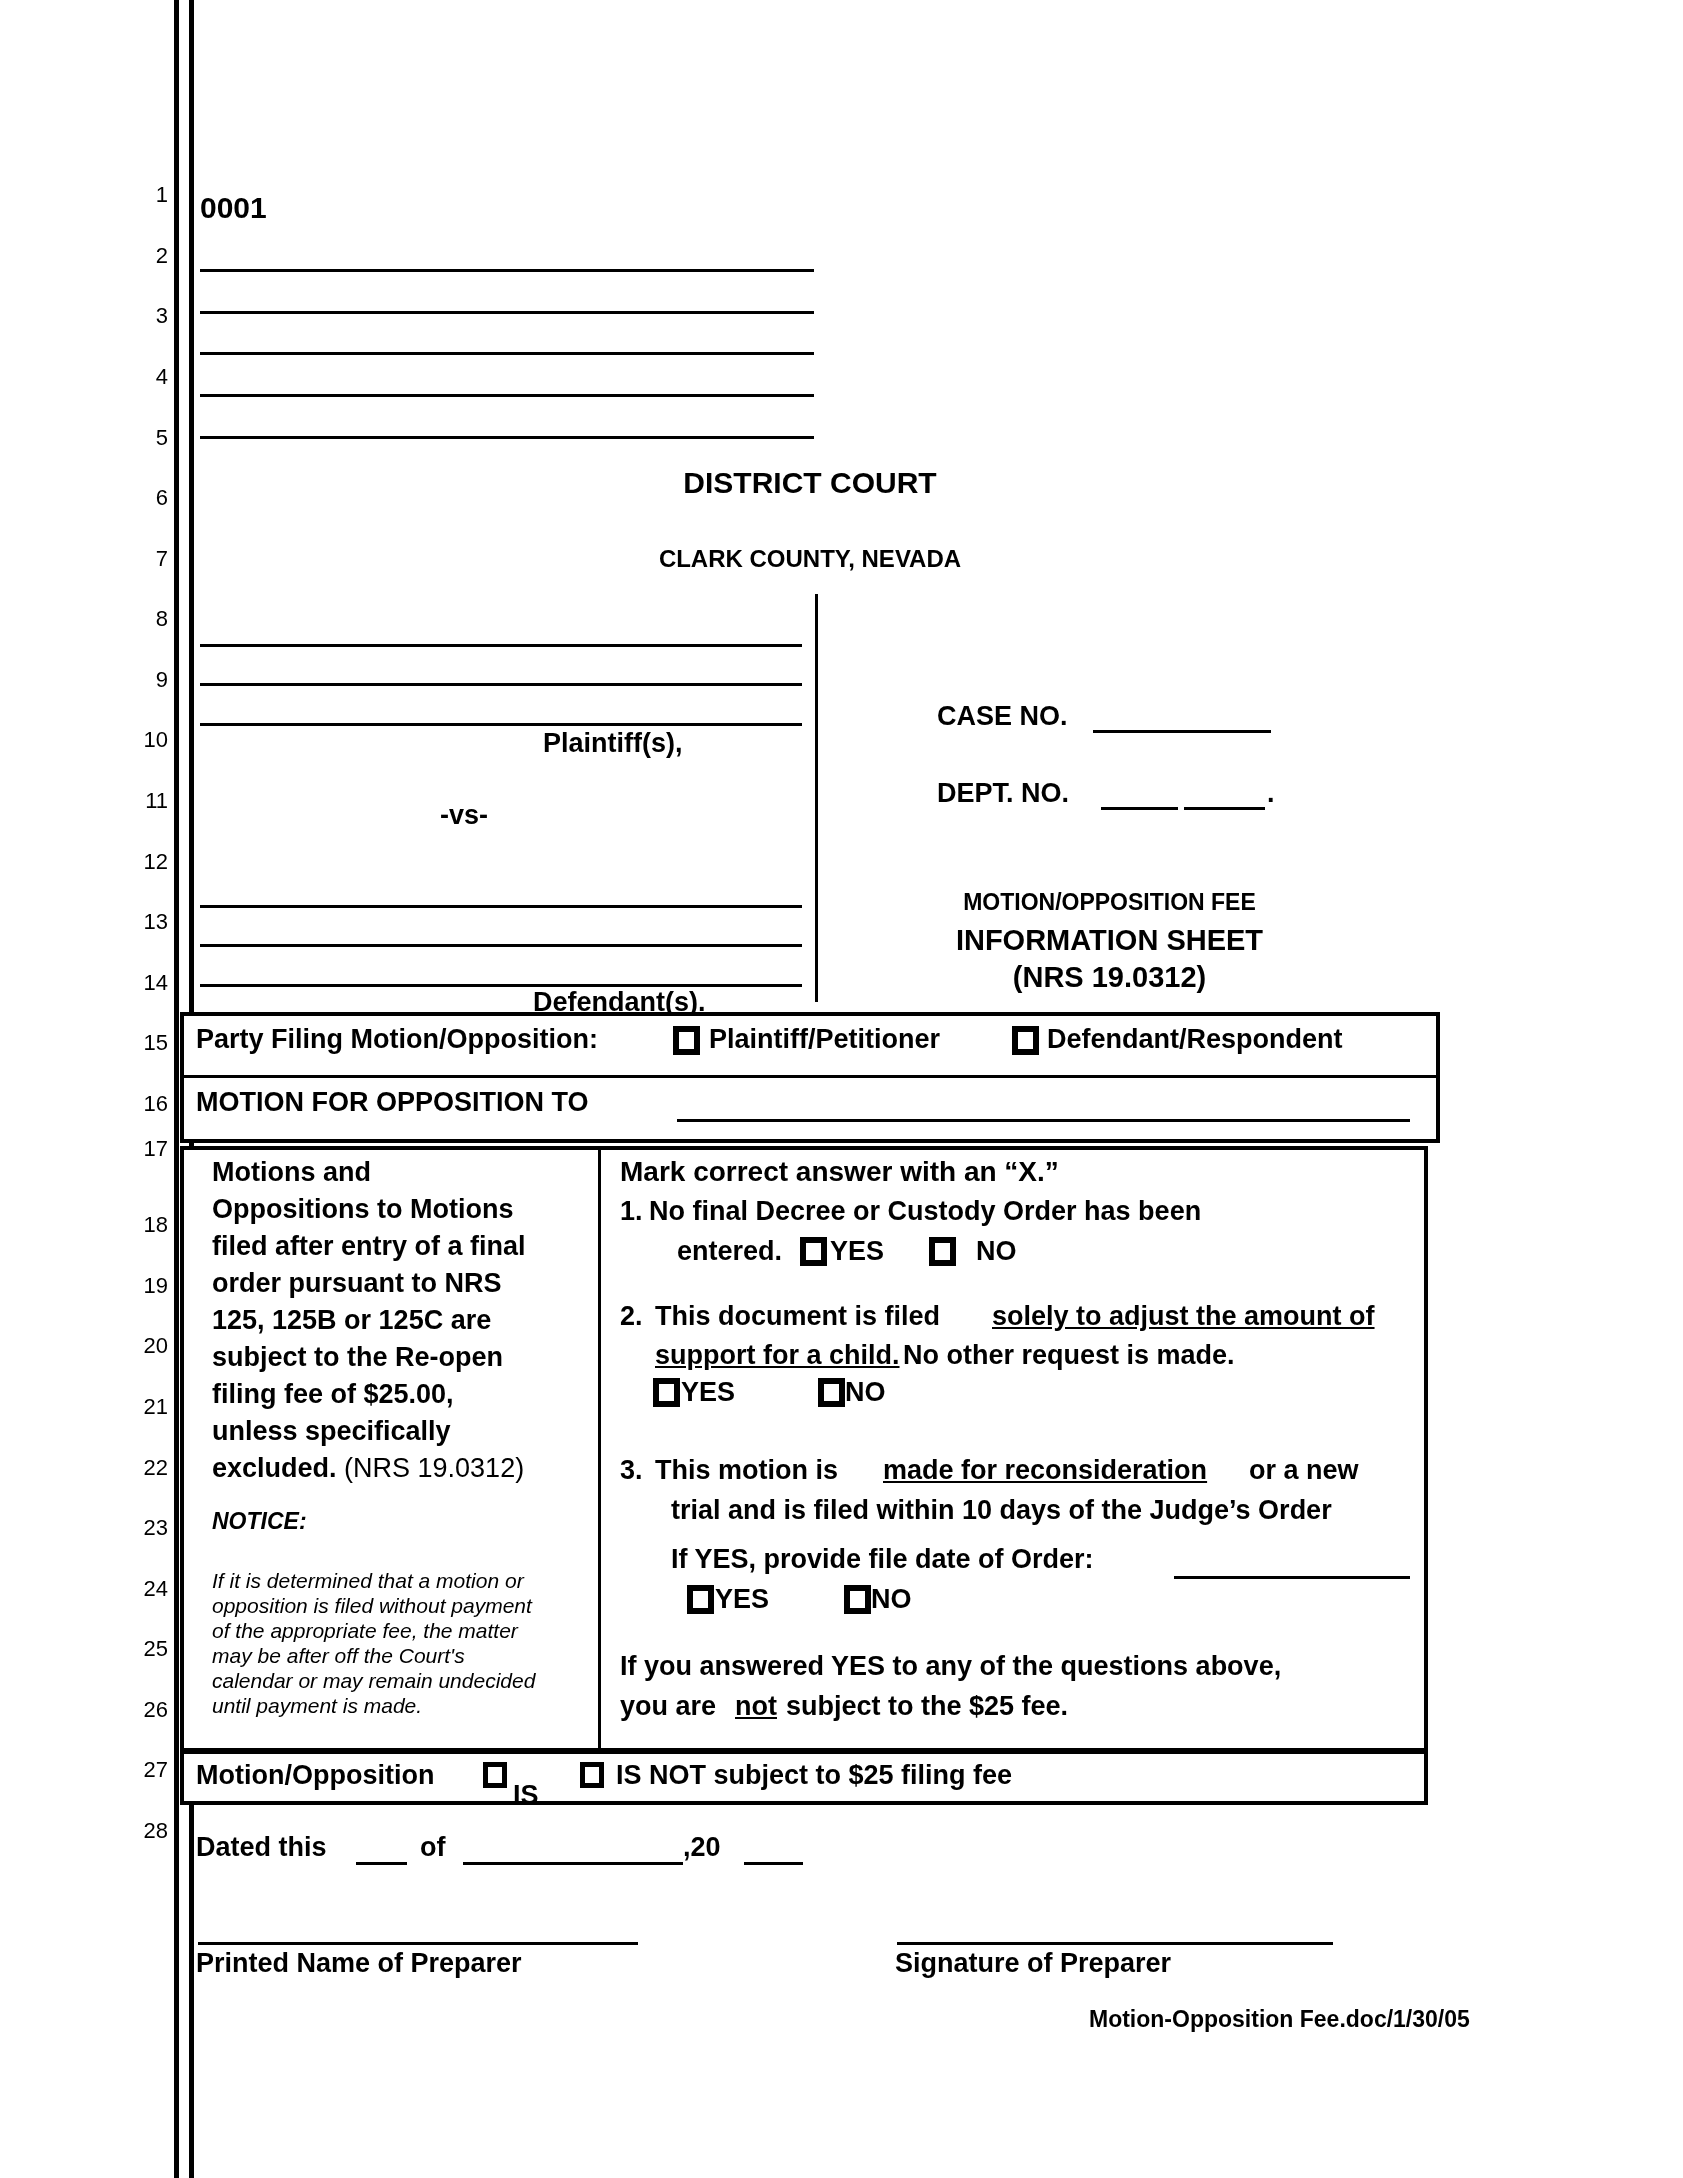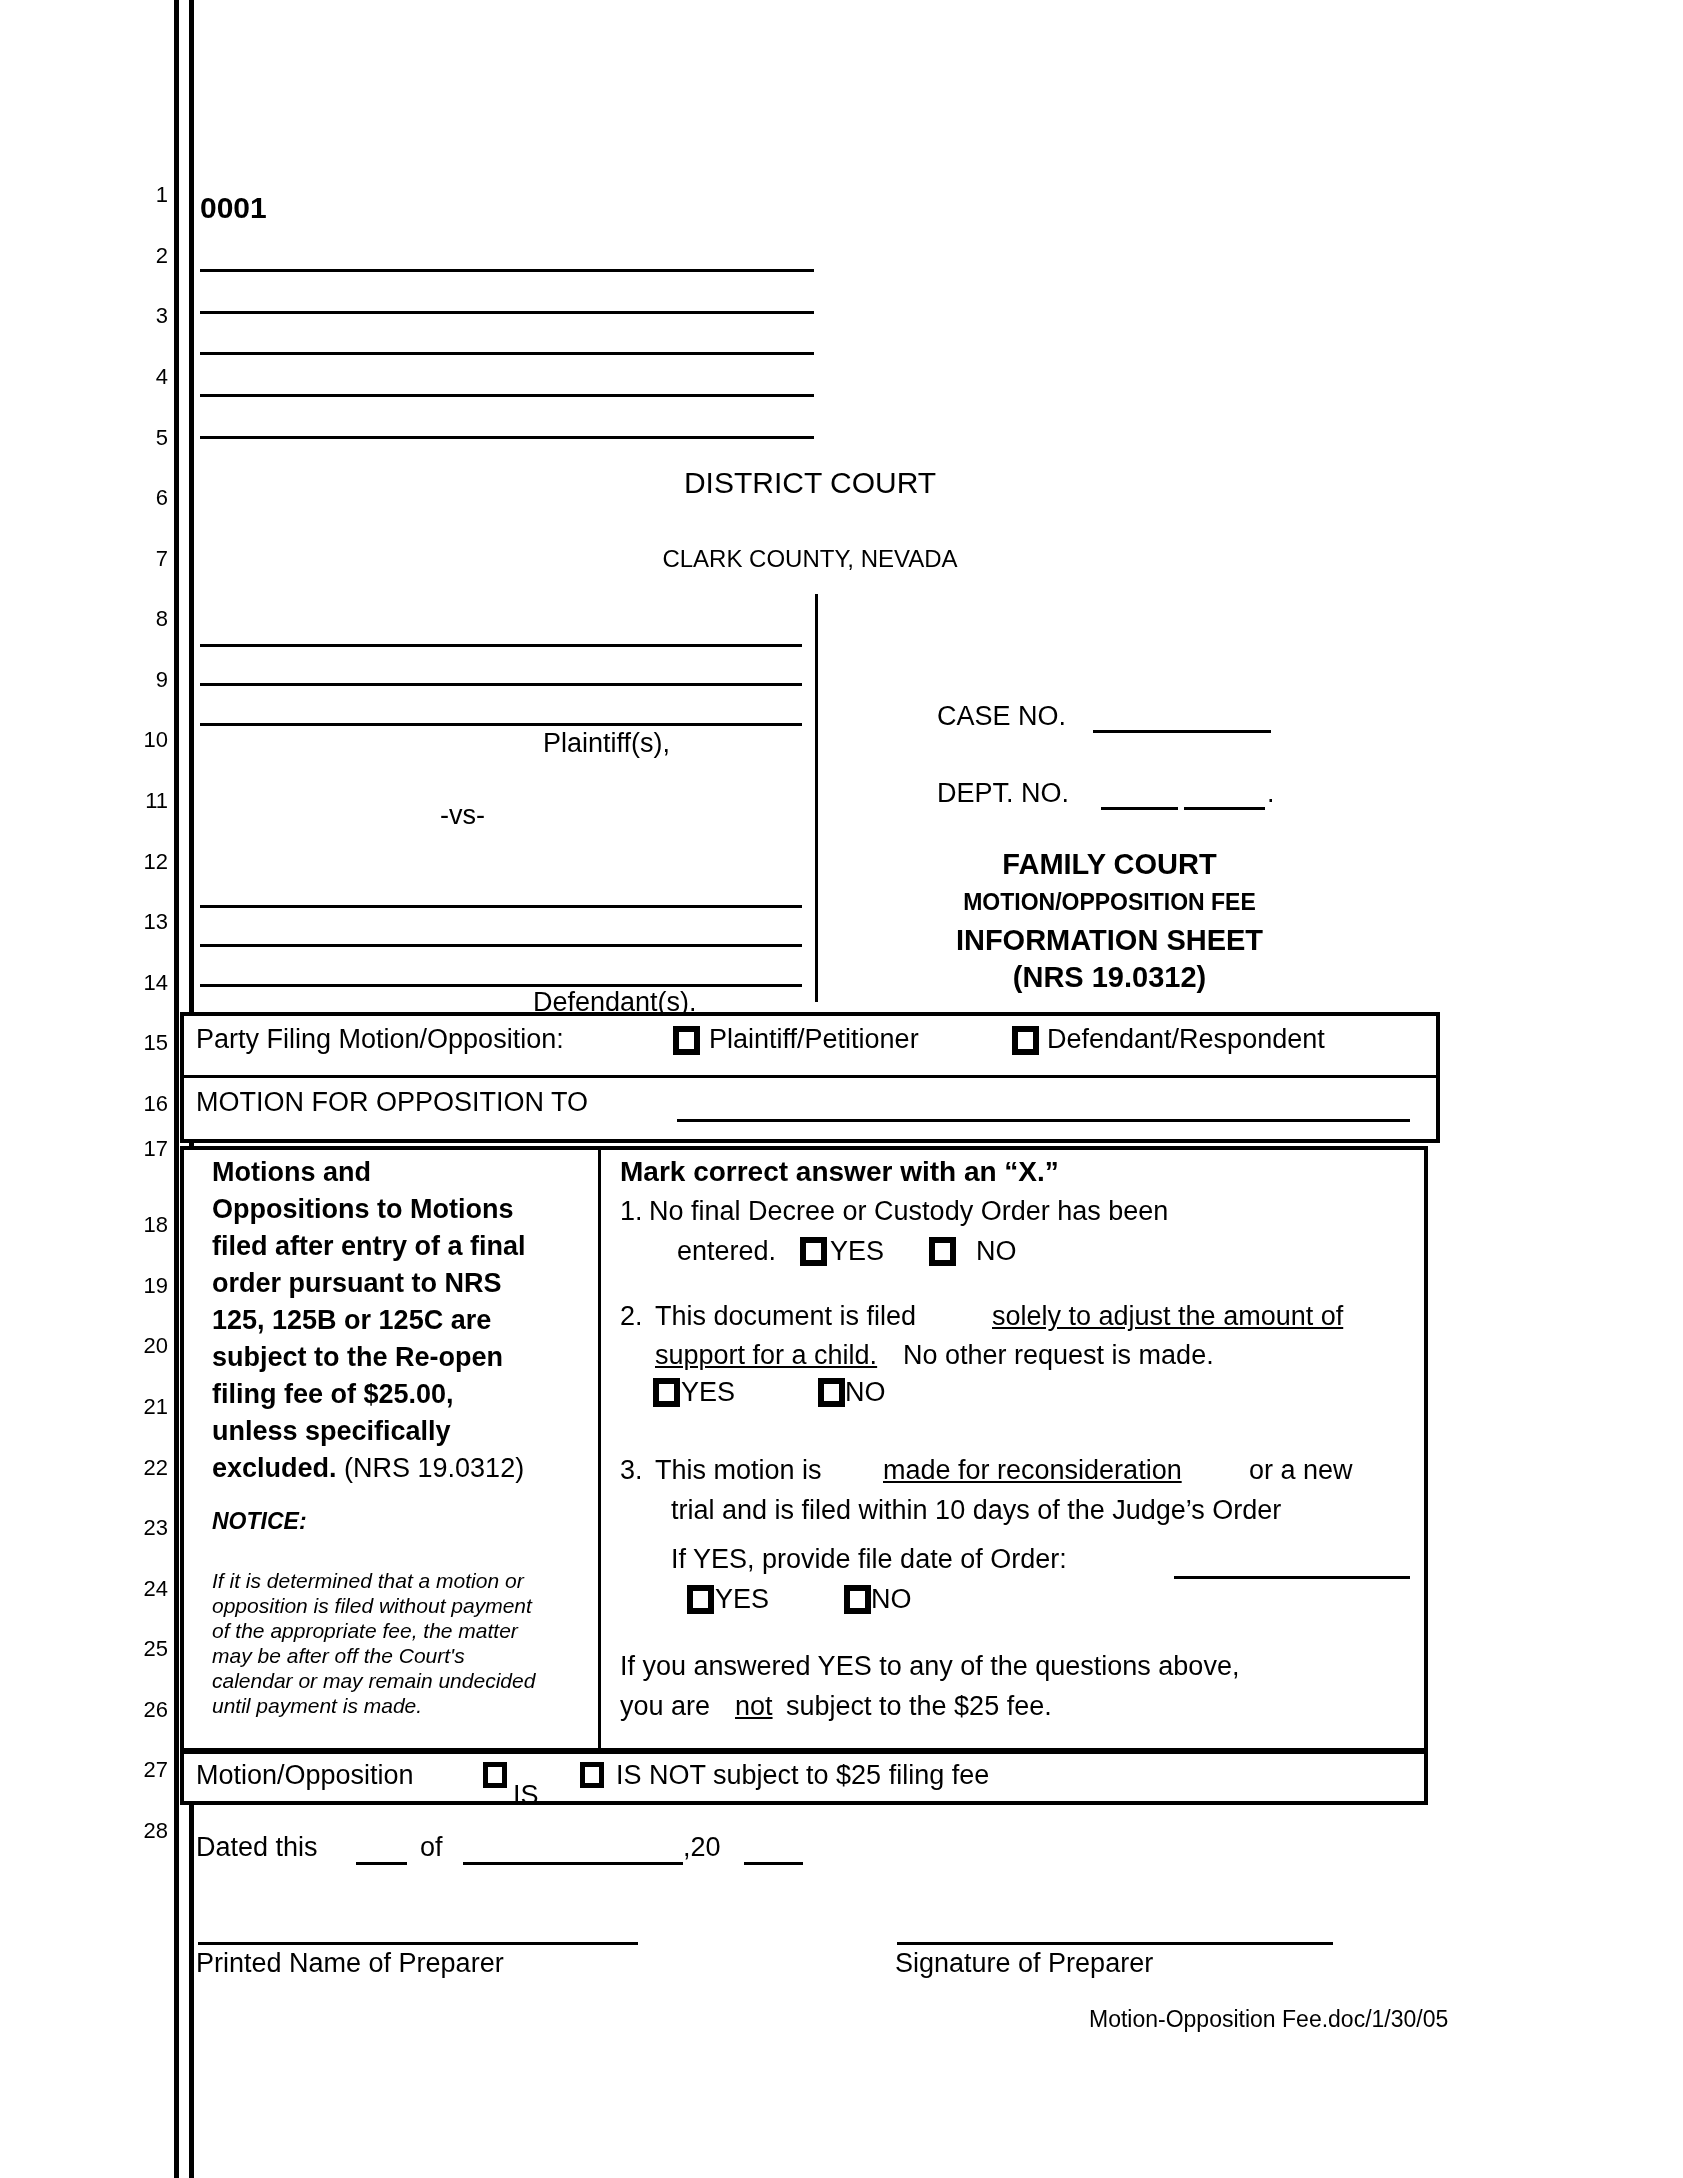--- a/index.html
+++ b/index.html
@@ -63,20 +63,21 @@
     height: 0;
   }
 
   .txt {
     position: absolute;
     font-family: "Liberation Sans", sans-serif;
     font-size: 27px;
     line-height: 31px;
     white-space: nowrap;
     color: #000;
+    font-weight: bold;
   }
   .txt.b { font-weight: bold; }
   .center { text-align: center; }
 
   
   .caption-divider {
     position: absolute;
     left: 815px;
     top: 594px;
     width: 0;
@@ -192,21 +193,20 @@
   <div class="txt" style="left:533px; top:987px;">Defendant(s).</div>
 
   <div class="txt" style="left:937px; top:701px;">CASE NO.</div>
   <div class="blank" style="left:1093px; top:730px; width:178px;"></div>
 
   <div class="txt" style="left:937px; top:778px;">DEPT. NO.</div>
   <div class="blank" style="left:1101px; top:807px; width:77px;"></div>
   <div class="blank" style="left:1184px; top:807px; width:81px;"></div>
   <div class="txt" style="left:1267px; top:778px;">.</div>
 
-  <div class="txt b center" style="left:838px; top:849px; width:543px; font-size:29px;">FAMILY COURT</div>
   <div class="txt b center" style="left:838px; top:887px; width:543px; font-size:23px;">MOTION/OPPOSITION FEE</div>
   <div class="txt b center" style="left:838px; top:925px; width:543px; font-size:29px;">INFORMATION SHEET</div>
   <div class="txt b center" style="left:838px; top:962px; width:543px; font-size:29px;">(NRS 19.0312)</div>
 
   <div class="box" style="left:180px; top:1012px; width:1260px; height:131px;"></div>
   <div class="hline" style="left:180px; top:1075px; width:1260px;"></div>
 
   <div class="txt" style="left:196px; top:1024px;">Party Filing Motion/Opposition:</div>
 
   <span class="cbox" style="position:absolute; left:673px; top:1026px;"></span>

